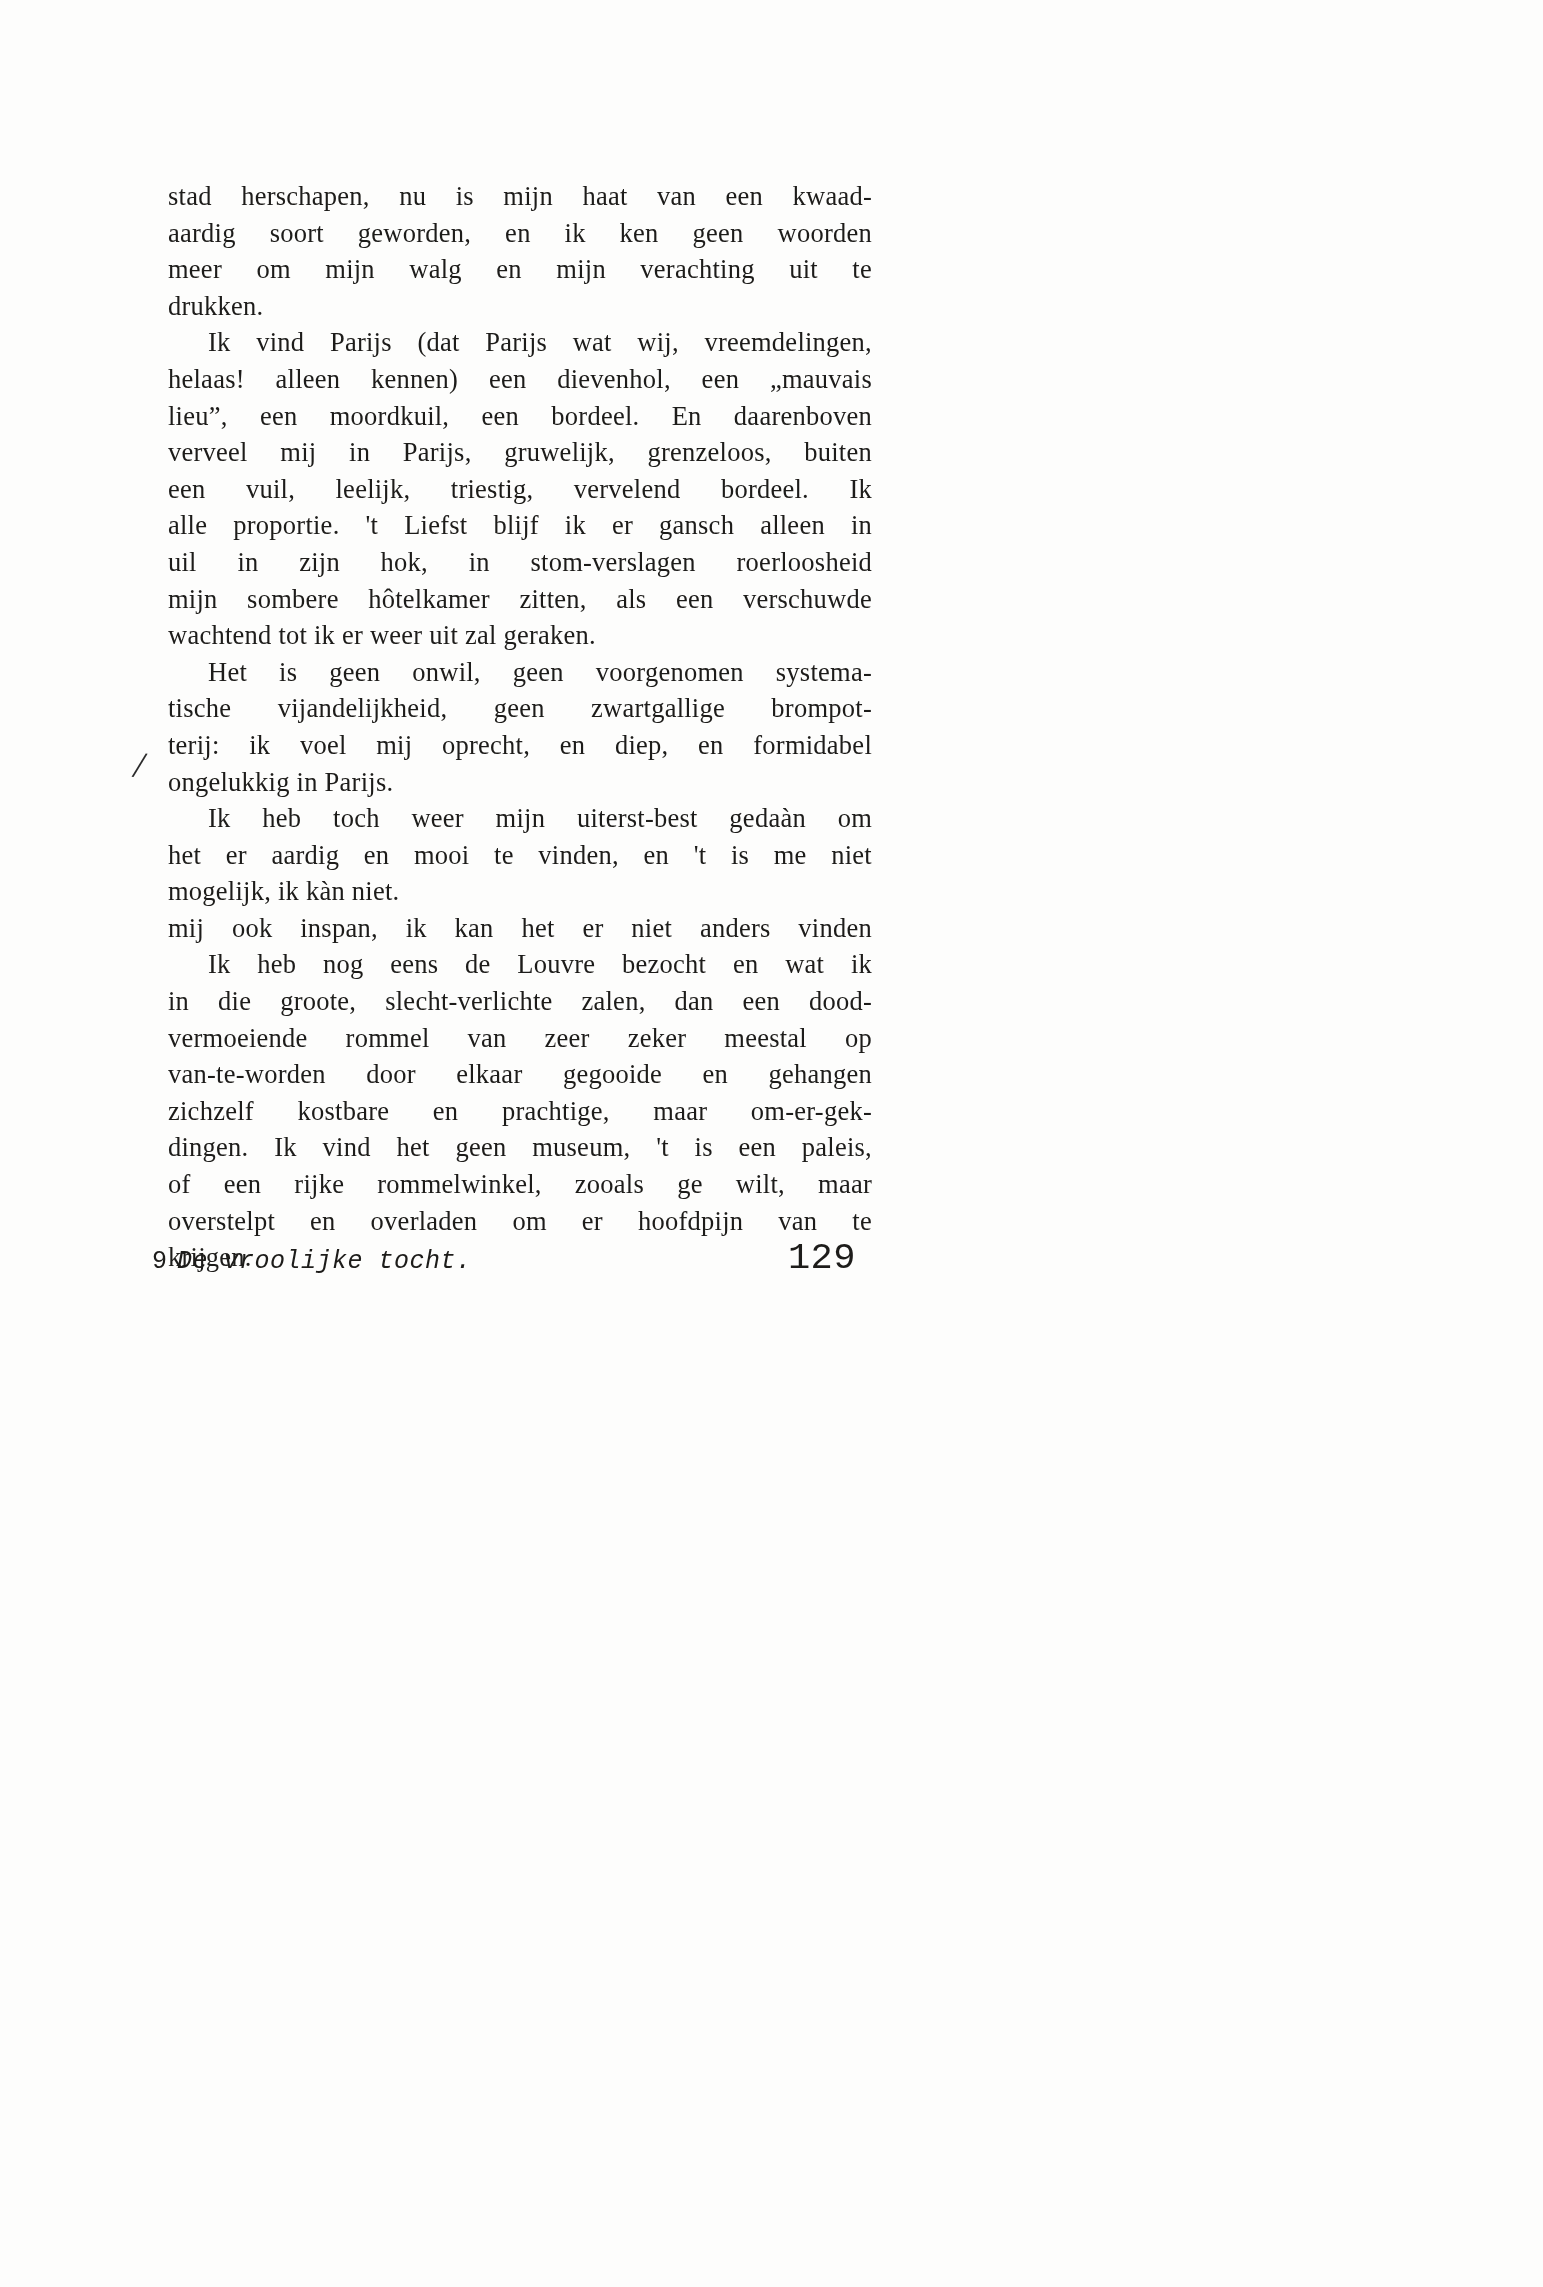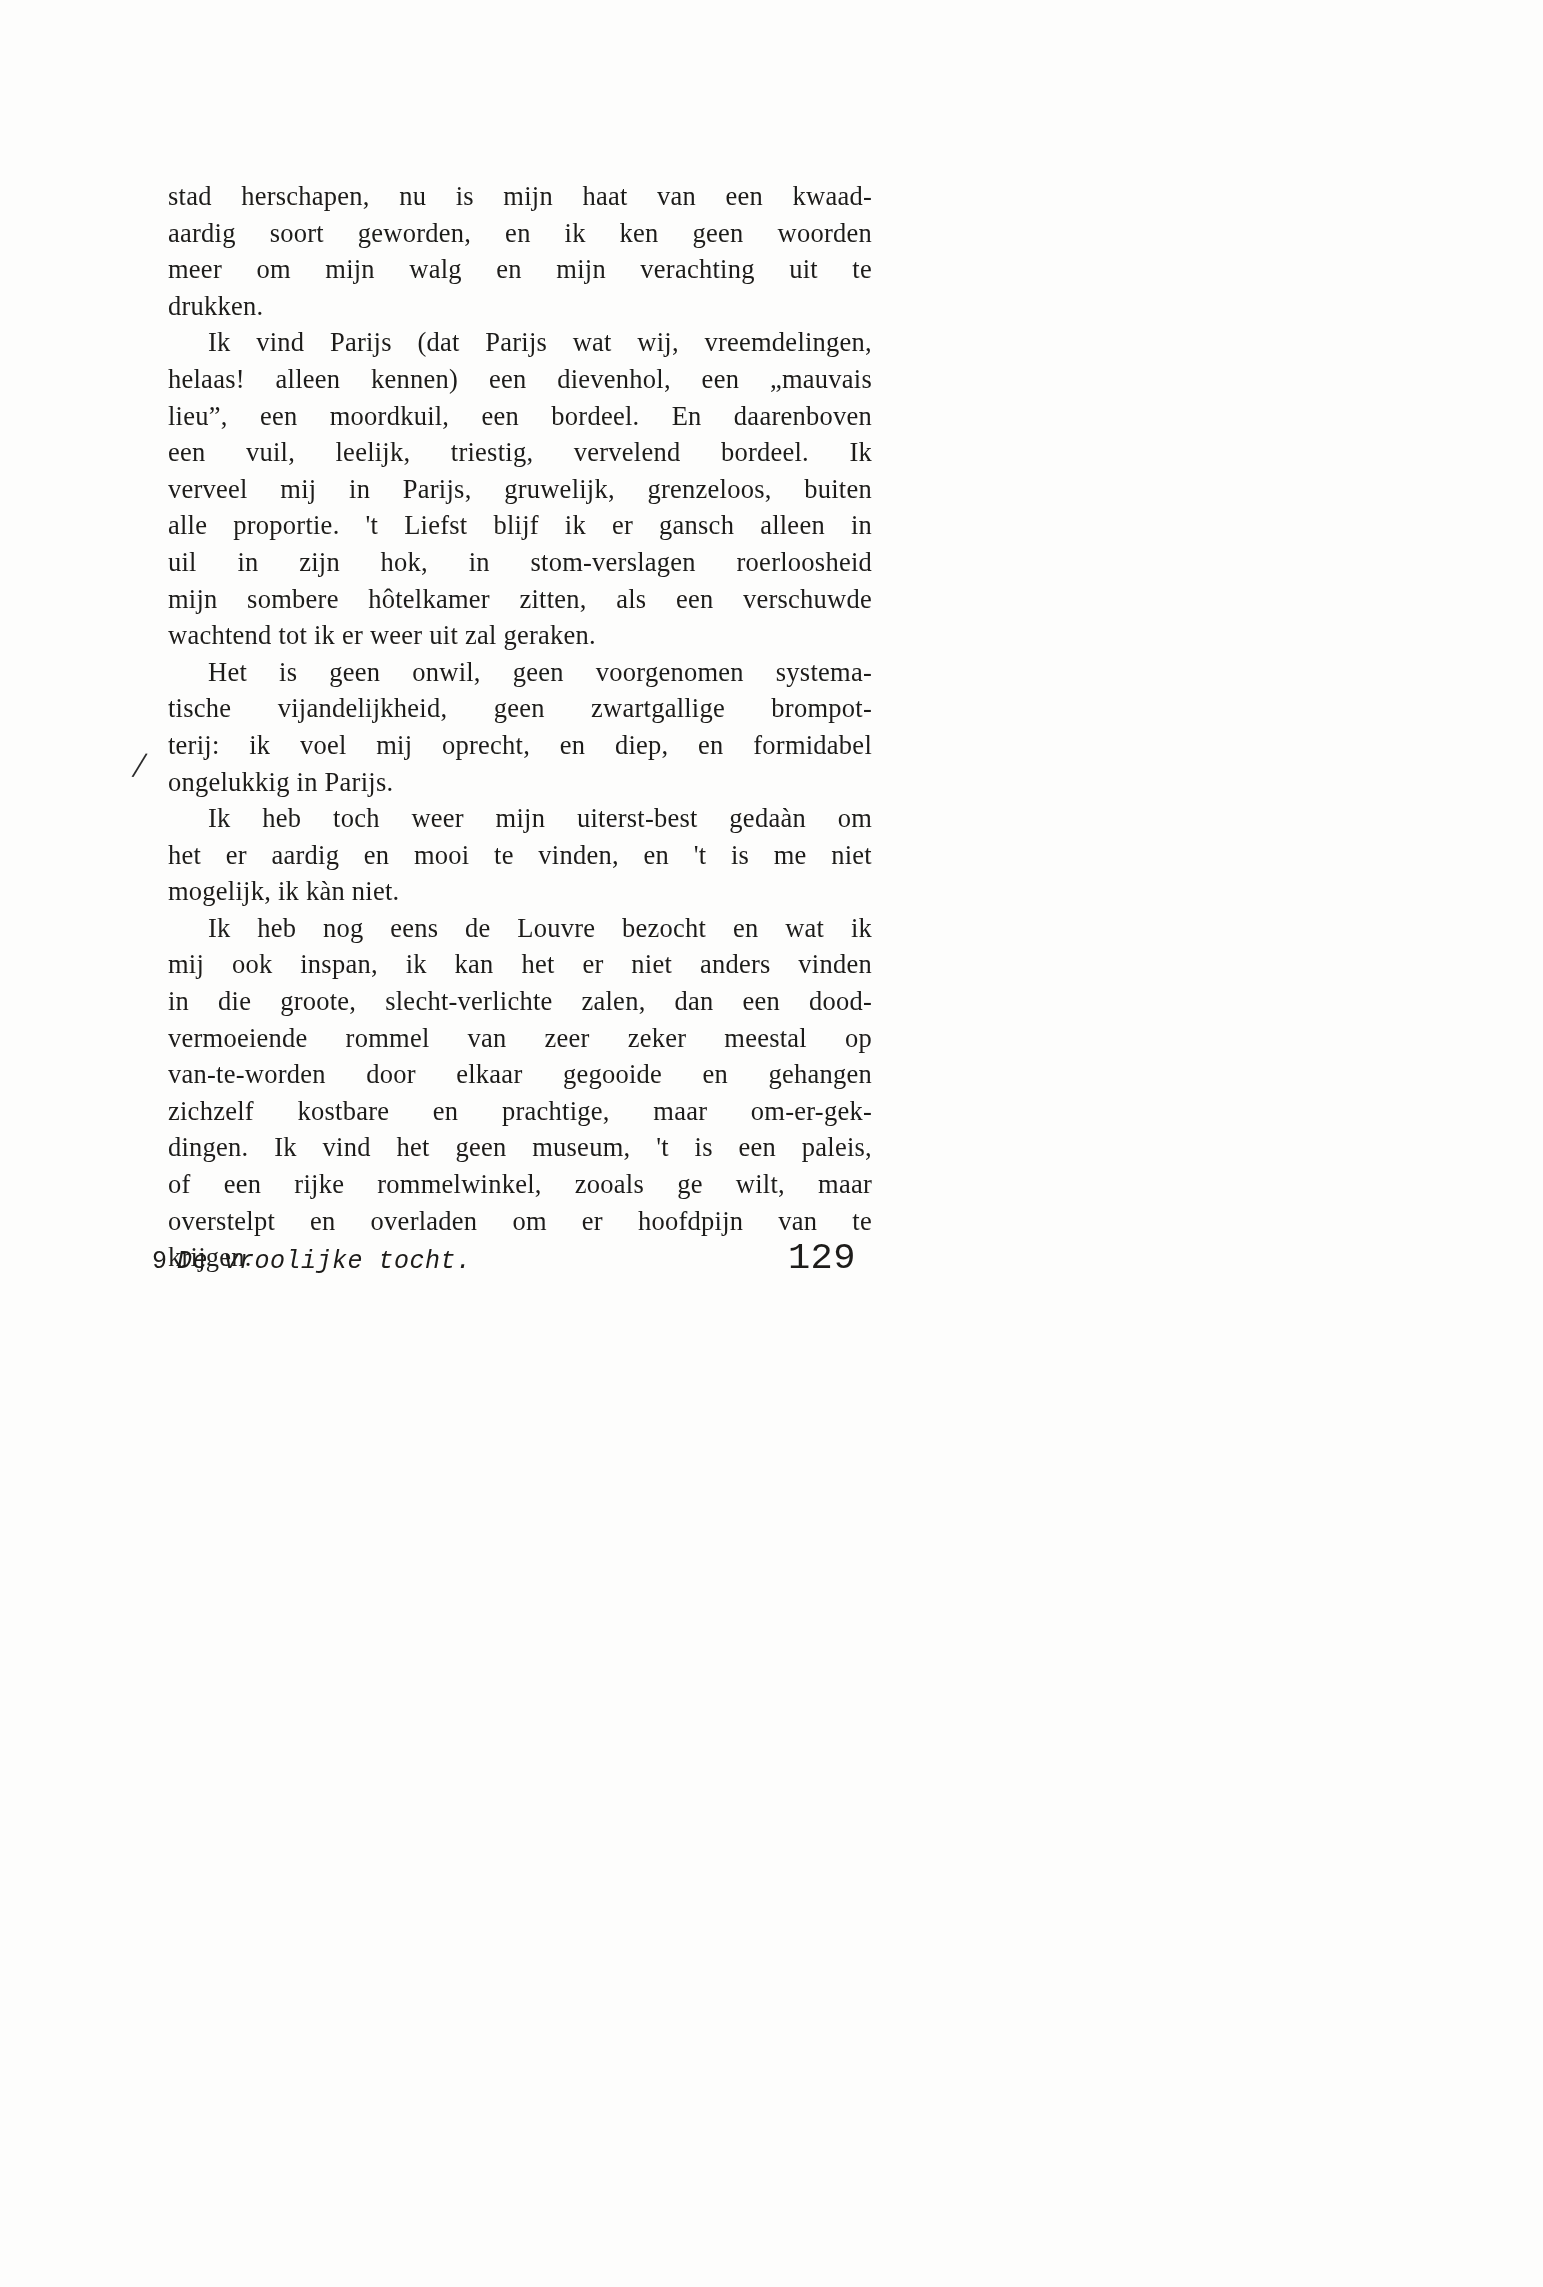--- a/index.html
+++ b/index.html
@@ -61,41 +61,41 @@
       <div class="para">
         <div class="line">stad herschapen, nu is mijn haat van een kwaad-</div>
         <div class="line">aardig soort geworden, en ik ken geen woorden</div>
         <div class="line">meer om mijn walg en mijn verachting uit te</div>
         <div class="line last">drukken.</div>
       </div>
       <div class="para">
         <div class="line indent">Ik vind Parijs (dat Parijs wat wij, vreemdelingen,</div>
         <div class="line">helaas! alleen kennen) een dievenhol, een „mauvais</div>
         <div class="line">lieu”, een moordkuil, een bordeel. En daarenboven</div>
+        <div class="line">verveel mij in Parijs, gruwelijk, grenzeloos, buiten</div>
         <div class="line">een vuil, leelijk, triestig, vervelend bordeel. Ik</div>
-        <div class="line">verveel mij in Parijs, gruwelijk, grenzeloos, buiten</div>
         <div class="line">alle proportie. 't Liefst blijf ik er gansch alleen in</div>
         <div class="line">uil in zijn hok, in stom-verslagen roerloosheid</div>
         <div class="line">mijn sombere hôtelkamer zitten, als een verschuwde</div>
         <div class="line last">wachtend tot ik er weer uit zal geraken.</div>
       </div>
       <div class="para">
         <div class="line indent">Het is geen onwil, geen voorgenomen systema-</div>
         <div class="line">tische vijandelijkheid, geen zwartgallige brompot-</div>
         <div class="line">terij: ik voel mij oprecht, en diep, en formidabel</div>
         <div class="line last">ongelukkig in Parijs.</div>
       </div>
       <div class="para">
         <div class="line indent">Ik heb toch weer mijn uiterst-best gedaàn om</div>
         <div class="line">het er aardig en mooi te vinden, en 't is me niet</div>
         <div class="line last">mogelijk, ik kàn niet.</div>
       </div>
       <div class="para">
+        <div class="line">mij ook inspan, ik kan het er niet anders vinden</div>
         <div class="line indent">Ik heb nog eens de Louvre bezocht en wat ik</div>
-        <div class="line">mij ook inspan, ik kan het er niet anders vinden</div>
         <div class="line">in die groote, slecht-verlichte zalen, dan een dood-</div>
         <div class="line">vermoeiende rommel van zeer zeker meestal op</div>
         <div class="line">van-te-worden door elkaar gegooide en gehangen</div>
         <div class="line">zichzelf kostbare en prachtige, maar om-er-gek-</div>
         <div class="line">dingen. Ik vind het geen museum, 't is een paleis,</div>
         <div class="line">of een rijke rommelwinkel, zooals ge wilt, maar</div>
         <div class="line">overstelpt en overladen om er hoofdpijn van te</div>
         <div class="line last">krijgen.</div>
       </div>
     </main>

